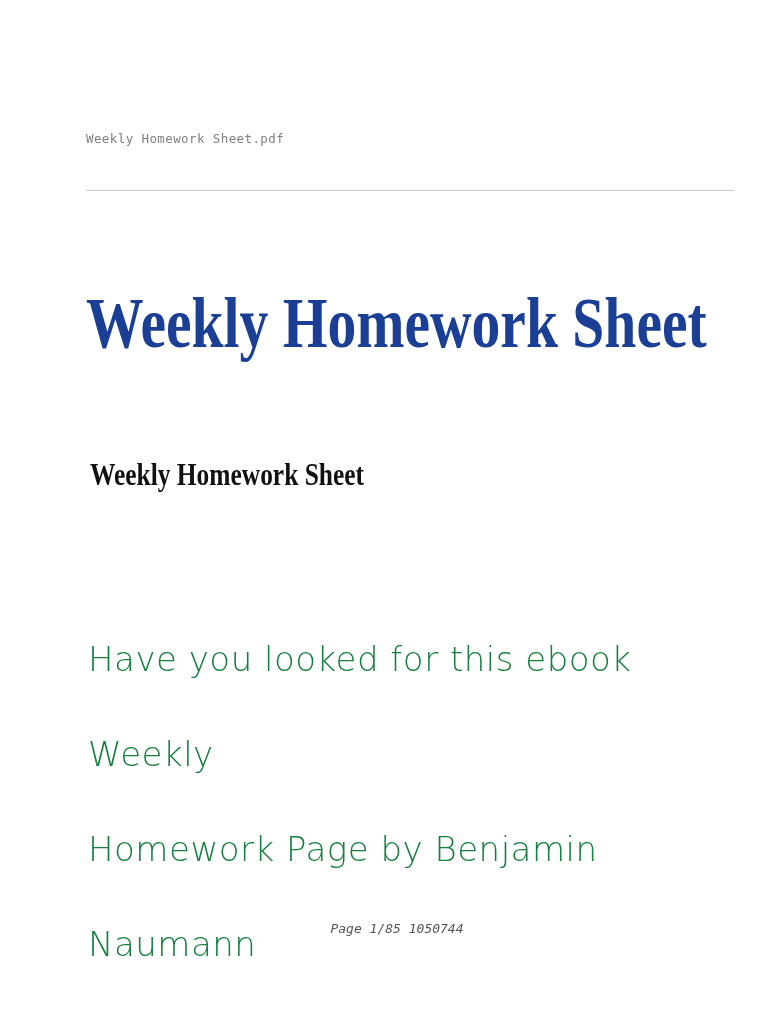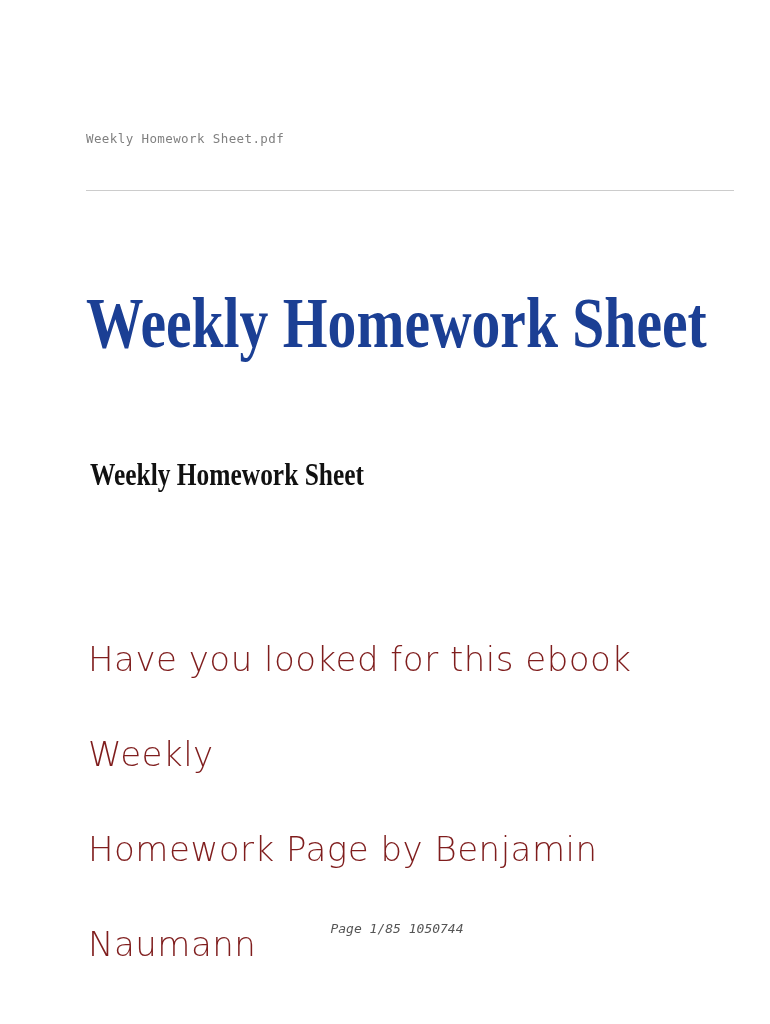--- a/index.html
+++ b/index.html
@@ -67,21 +67,21 @@
   }
   .body-text {
     position: absolute;
     left: 88px;
     top: 612px;
     width: 600px;
     font-family: "DejaVu Sans", sans-serif;
     font-weight: 300;
     font-size: 34px;
     line-height: 95px;
-    color: #7f1d1d;
+    color: #15803d;
     letter-spacing: 0.5px;
   }
   .body-text span {
     display: block;
   }
   .footer {
     position: absolute;
     left: 0;
     top: 921px;
     width: 770px;

